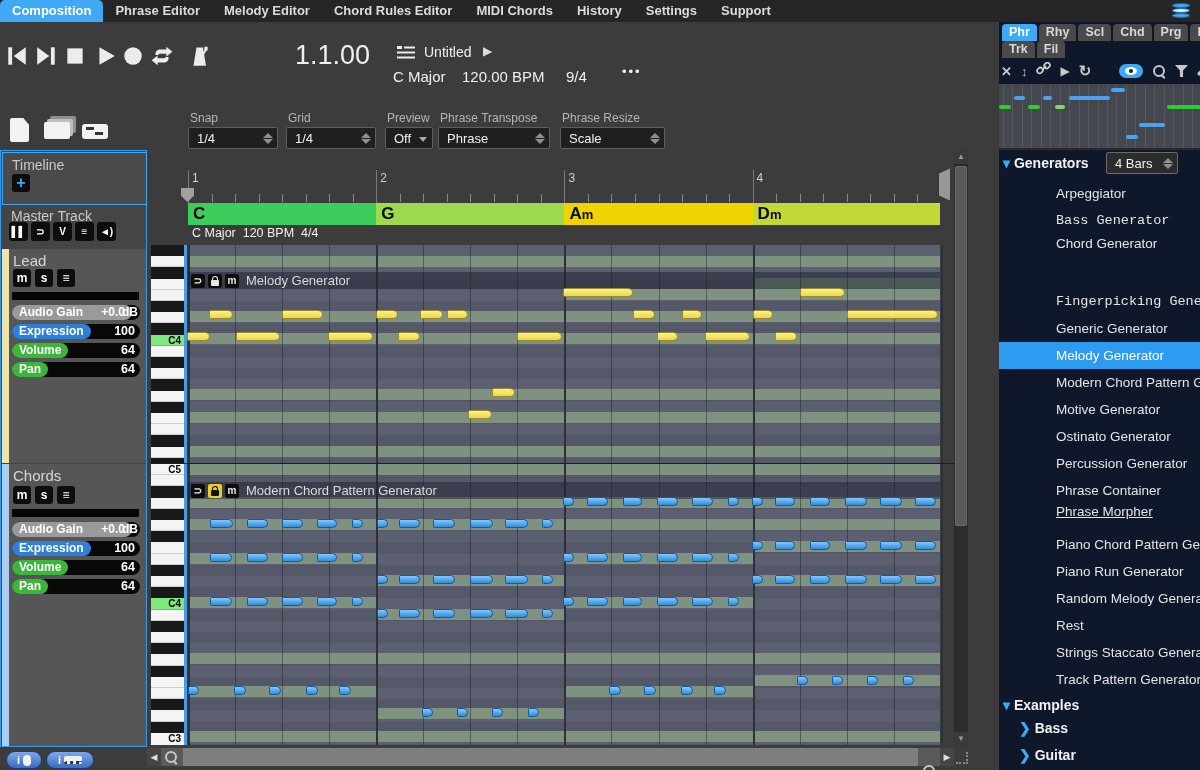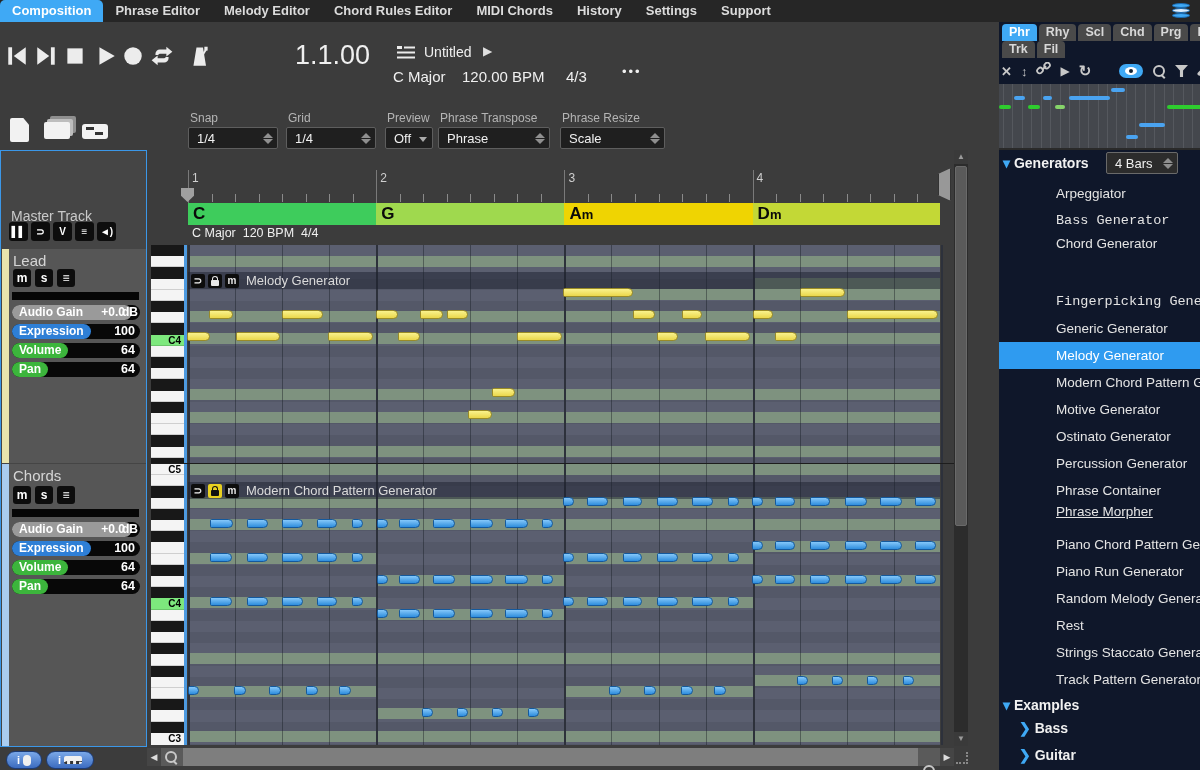--- a/index.html
+++ b/index.html
@@ -125,21 +125,21 @@
           <rect x="0" y="1" width="5" height="3"></rect>
           <rect x="7" y="1.5" width="11" height="2"></rect>
           <rect x="0" y="6.5" width="18" height="2"></rect>
           <rect x="0" y="11.5" width="18" height="2"></rect>
         </g>
       </svg></div>
   <div class="abs" style="left:424px;top:44px;font-size:14px;color:#f0f0f0;">Untitled</div>
   <div class="abs" style="left:483px;top:44px;font-size:12px;color:#e0e0e0;">▶</div>
   <div class="abs" style="left:393px;top:68px;font-size:15px;color:#f0f0f0;">C Major</div>
   <div class="abs" style="left:462px;top:68px;font-size:15px;color:#f0f0f0;">120.00 BPM</div>
-  <div class="abs" style="left:566px;top:68px;font-size:15px;color:#f0f0f0;">4/3</div>
+  <div class="abs" style="left:566px;top:68px;font-size:15px;color:#f0f0f0;">9/4</div>
   <div class="abs" style="left:622px;top:64px;font-size:13px;letter-spacing:2px;color:#f0f0f0;">•••</div>
 
   <div class="abs" style="left:10px;top:118px;width:19px;height:24px;background:#f2f2f2;border-radius:2px;clip-path:polygon(0 0,70% 0,100% 28%,100% 100%,0 100%);"></div>
   <div class="abs" style="left:44px;top:122px;width:26px;height:17px;background:#f2f2f2;border-radius:2px;box-shadow:3px -3px 0 #bdbdbd,6px -6px 0 #8f8f8f;"></div>
   <div class="abs" style="left:82px;top:124px;width:26px;height:15px;background:#f2f2f2;border-radius:3px;">
     <span class="abs" style="left:4px;top:3px;width:8px;height:3px;background:#333;"></span>
     <span class="abs" style="left:13px;top:8px;width:8px;height:3px;background:#333;"></span>
   </div>
 
   <div class="ddlabel" style="left:190px;top:111px;">Snap</div>
@@ -164,20 +164,24 @@
         <i class="dn"></i>
       </span></div>
   <div class="ddlabel" style="left:562px;top:111px;">Phrase Resize</div>
   <div class="ddbox" style="left:560px;top:127px;width:105px;">
     <span>Scale</span><span class="spin">
         <i class="up"></i>
         <i class="dn"></i>
       </span></div>
 
   <div id="left-panel">
+    <div class="abs" style="left:1px;top:1px;width:143px;height:51px;background:#4a4a4a;border:1px solid #3fa9f5;">
+      <div class="abs" style="left:9px;top:4px;font-size:14px;color:#c9c9c9;">Timeline</div>
+      <div class="blkbtn abs" style="left:9px;top:21px;width:18px;height:18px;color:#3fa9f5;font-size:16px;">+</div>
+    </div>
     <div class="abs" style="left:10px;top:57px;font-size:14px;color:#c9c9c9;">Master Track</div>
     <div id="master-icons" class="abs" style="left:8px;top:71px;display:flex;gap:3px;">
         <div class="blkbtn" style="width: 19px; height: 19px; font-size: 10px;">▌▌</div>
         <div class="blkbtn" style="width: 19px; height: 19px; font-size: 10px;">⊃</div>
         <div class="blkbtn" style="width: 19px; height: 19px; font-size: 10px;">V</div>
         <div class="blkbtn" style="width: 19px; height: 19px; font-size: 10px;">≡</div>
         <div class="blkbtn" style="width: 19px; height: 19px; font-size: 10px;">◄)</div>
       </div>
     <div id="track-sections">
         <div style="position: absolute; left: 1px; top: 98px; width: 144px; height: 214px; background: rgb(86, 86, 86);">

